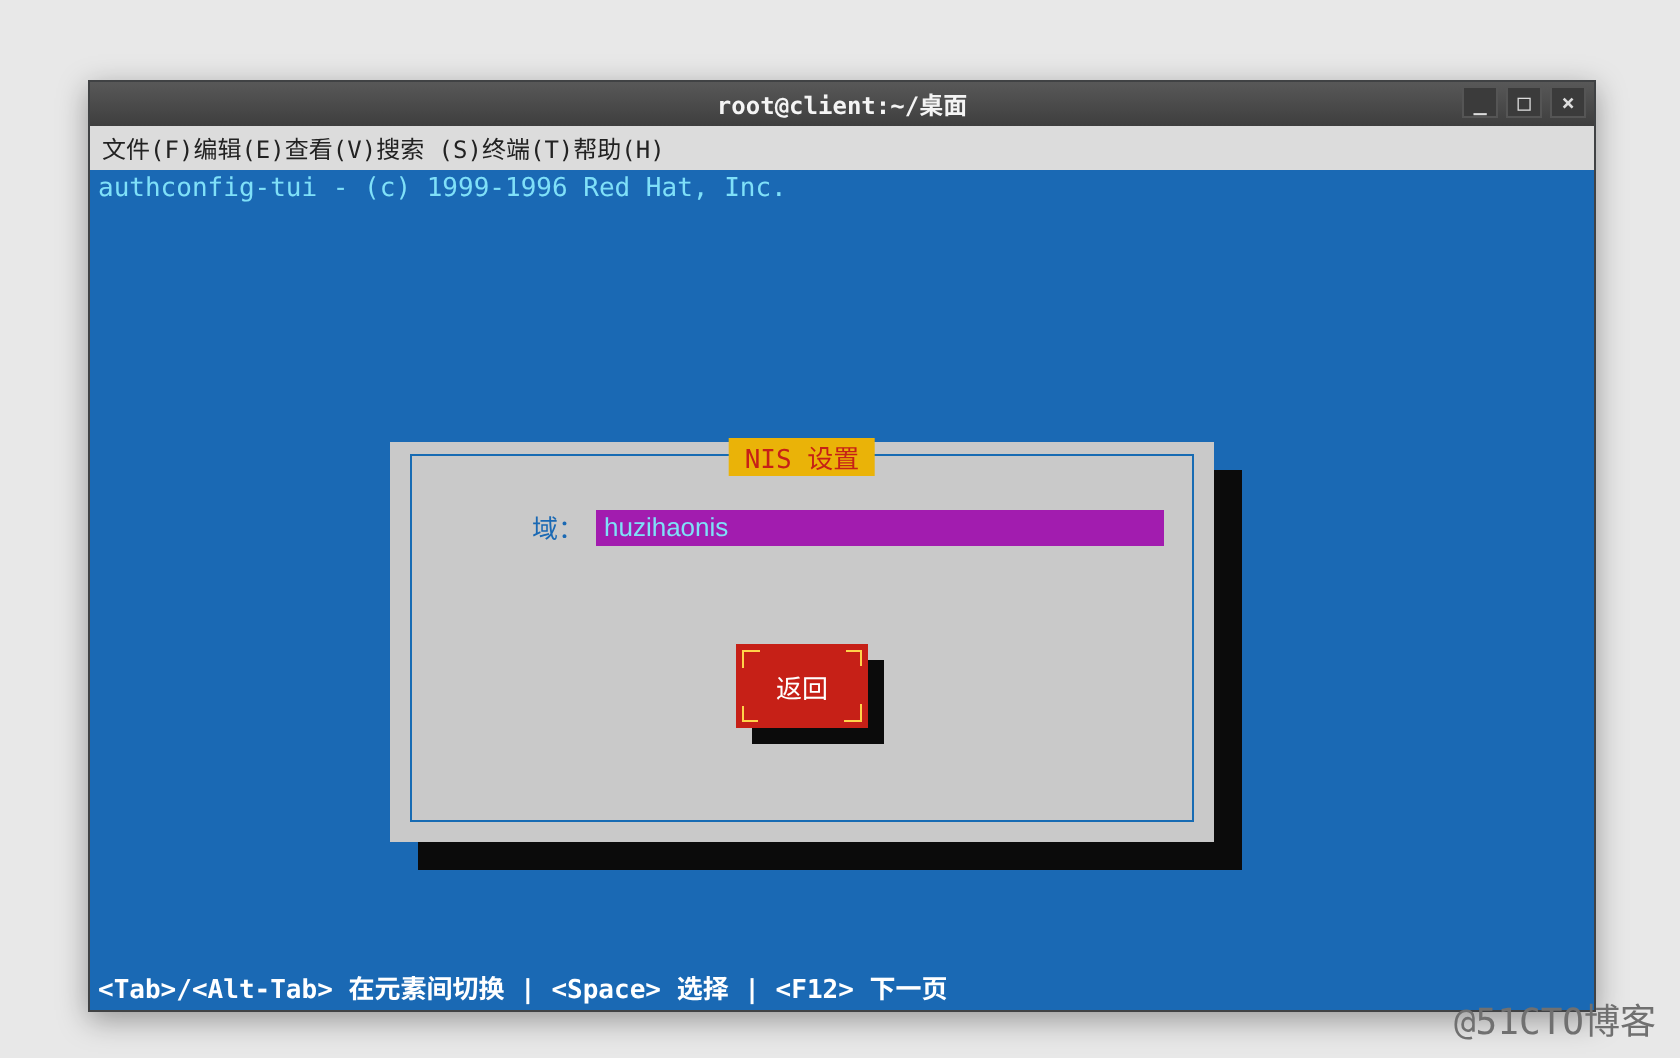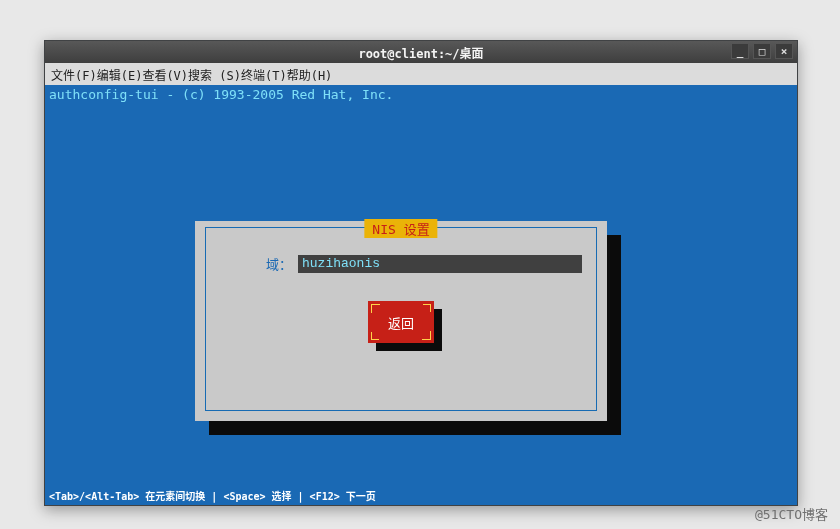--- a/index.html
+++ b/index.html
@@ -102,36 +102,36 @@
   }
   .label {
     width: 72px;
     text-align: right;
     color: #1a69b4;
     font-size: 13px;
     margin-right: 6px;
   }
   .field {
     flex: 1;
-    background: #404040;
+    background: #a21caf;
     color: #7fe0f8;
     height: 18px;
     padding: 0 4px;
-    font-family: Liberation Mono, monospace;
+    font-family: Liberation Sans, sans-serif;
     font-size: 13px;
     line-height: 18px;
     border: none;
     outline: none;
   }
   .btn-row {
     display: flex;
     justify-content: space-around;
     margin-top: 28px;
   }
-  .btn-wrap { position: relative; }
+  .btn-wrap { position: relative; margin-top: 21px; }
   .btn-shadow {
     position: absolute; left: 8px; top: 8px;
     width: 66px; height: 42px;
     background: #0b0b0b;
   }
   .btn {
     position: relative;
     width: 66px; height: 42px;
     background: #c62017;
     color: #fff;
@@ -150,30 +150,30 @@
   .corner-tr, .corner-bl {
     position:absolute; width:8px; height:8px; border:1px solid #ffd24a;
   }
   .corner-tr { right:3px; top:3px; border-left:none; border-bottom:none; }
   .corner-bl { left:3px; bottom:3px; border-right:none; border-top:none; }
   .footer {
     position: absolute;
     left: 0; bottom: 0;
     width: 100%;
     color: #fff;
-    font-size: 10px;
+    font-size: 13px;
     padding: 2px 4px;
     font-family: inherit;
   }
   .footer b { font-weight: bold; }
   .watermark {
     position: absolute;
     right: 12px; bottom: 6px;
     color: #707070;
-    font-size: 13px;
+    font-size: 18px;
   }
 </style>
 </head>
 <body>
 
 <div class="window">
 
   <div class="titlebar">
     <span>root@client:~/桌面</span>
     <div class="controls">
@@ -186,21 +186,21 @@
   <div class="menubar">
     <span class="mitem">文件(F)</span>
     <span class="mitem">编辑(E)</span>
     <span class="mitem">查看(V)</span>
     <span class="mitem">搜索 (S)</span>
     <span class="mitem">终端(T)</span>
     <span class="mitem">帮助(H)</span>
   </div>
 
   <div class="terminal">
-    <div class="term-header">authconfig-tui - (c) 1993-2005 Red Hat,  Inc.</div>
+    <div class="term-header">authconfig-tui - (c) 1999-1996 Red Hat,  Inc.</div>
 
     <div class="dialog-shadow"></div>
     <div class="dialog">
       <div class="dlg-border">
         <div class="dlg-title">NIS 设置</div>
 
         <div class="row">
           <div class="label">域：</div>
           <input class="field" value="huzihaonis" style="">
         </div>

